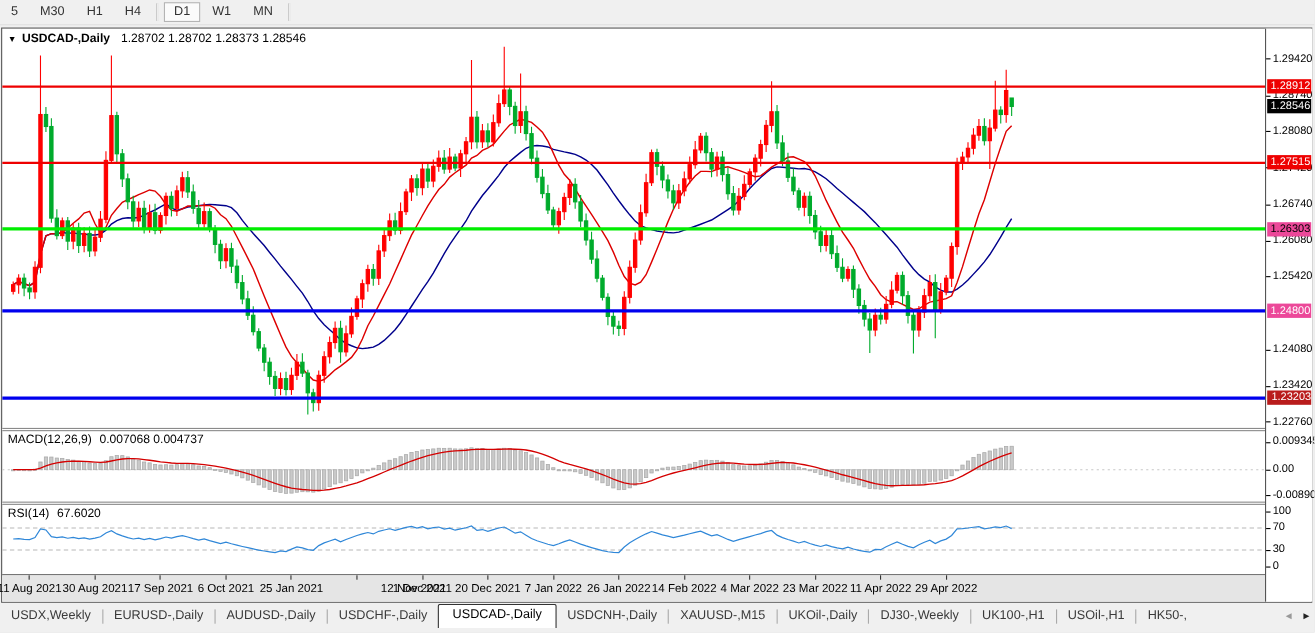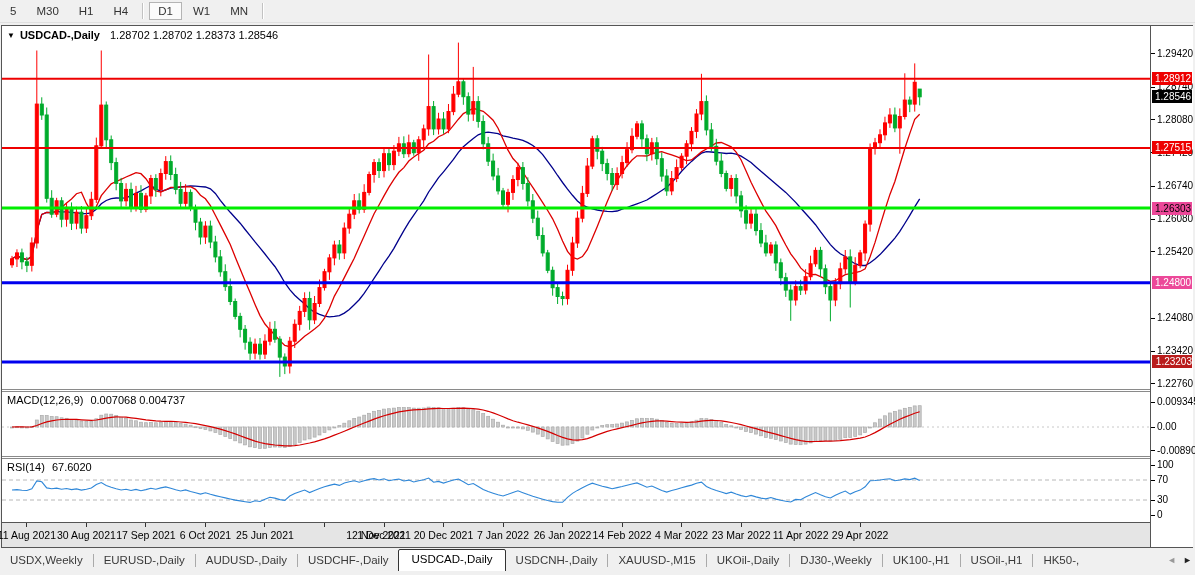--- a/index.html
+++ b/index.html
@@ -654,21 +654,21 @@
     <div id="date-axis" style="position:absolute;left:0;top:497px;width:1148px;height:24px;background:#e5e5e5;">
         <div class="date-tick" style="left: 24.38px; top: 0px;"></div>
         <div class="date-label" style="left: -10.12px; top: 6px;">11 Aug 2021</div>
         <div class="date-tick" style="left: 83.9px; top: 0px;"></div>
         <div class="date-label" style="left: 49.4px; top: 6px;">30 Aug 2021</div>
         <div class="date-tick" style="left: 143.42px; top: 0px;"></div>
         <div class="date-label" style="left: 108.92px; top: 6px;">17 Sep 2021</div>
         <div class="date-tick" style="left: 202.94px; top: 0px;"></div>
         <div class="date-label" style="left: 168.44px; top: 6px;">6 Oct 2021</div>
         <div class="date-tick" style="left: 262.46px; top: 0px;"></div>
-        <div class="date-label" style="left: 227.96px; top: 6px;">25 Jun 2021</div>
+        <div class="date-label" style="left: 227.96px; top: 6px;">25 Jan 2021</div>
         <div class="date-tick" style="left: 321.98px; top: 0px;"></div>
         <div class="date-label" style="left: 302px; top: 6px; padding-left: 37px;">12 Nov 2021</div>
         <div class="date-tick" style="left: 381.5px; top: 0px;"></div>
         <div class="date-label" style="left: 347px; top: 6px;">1 Dec 2021</div>
         <div class="date-tick" style="left: 441.02px; top: 0px;"></div>
         <div class="date-label" style="left: 406.52px; top: 6px;">20 Dec 2021</div>
         <div class="date-tick" style="left: 500.54px; top: 0px;"></div>
         <div class="date-label" style="left: 466.04px; top: 6px;">7 Jan 2022</div>
         <div class="date-tick" style="left: 560.06px; top: 0px;"></div>
         <div class="date-label" style="left: 525.56px; top: 6px;">26 Jan 2022</div>

